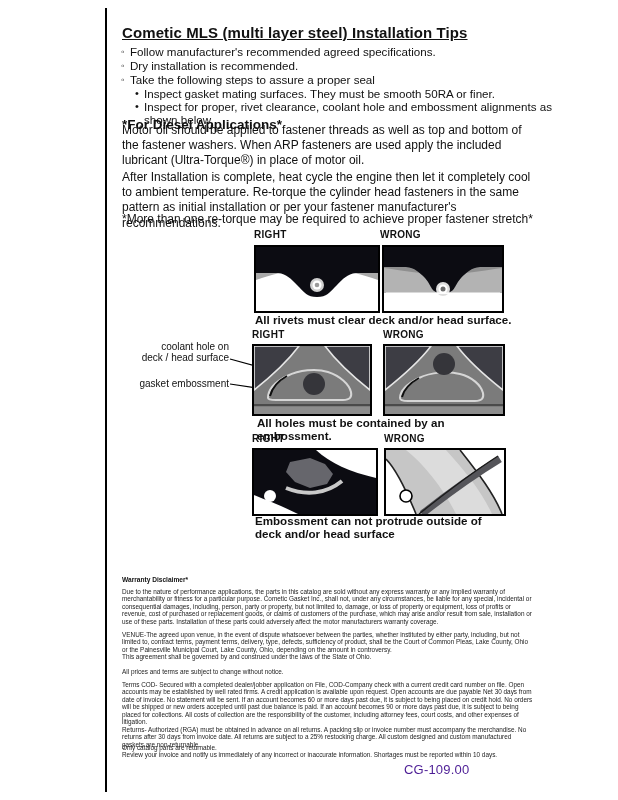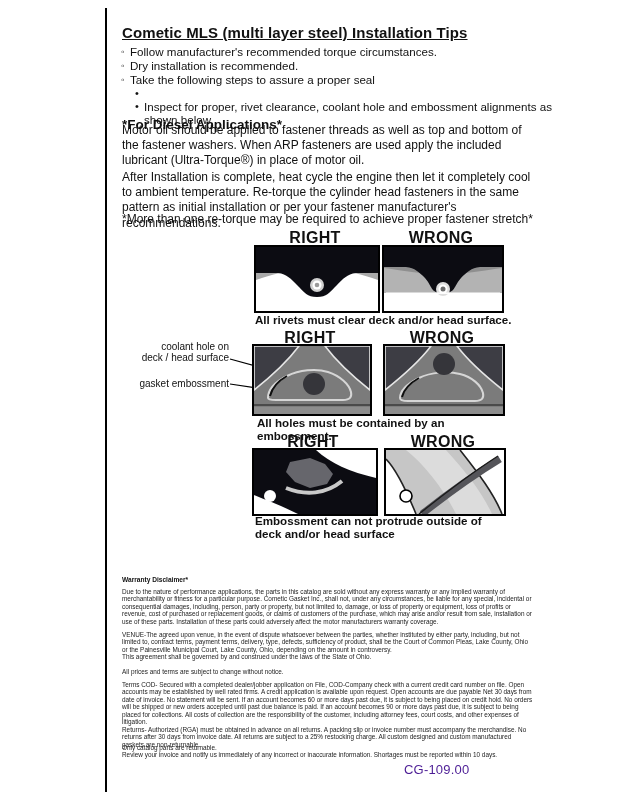--- a/index.html
+++ b/index.html
@@ -12,51 +12,52 @@
   #doc-title{
     left:105px;top:24px;width:420px;font-size:15px;font-weight:700;
     text-decoration:underline;letter-spacing:.1px;
   }
   .bullet-row{left:104px;width:430px;font-size:11.6px;line-height:13px;display:flex;}
   .bullet-row .marker{width:9px;flex:0 0 9px;font-size:10px;}
   .sub-row{left:118px;width:420px;font-size:11.6px;line-height:13px;display:flex;}
   .sub-row .marker{width:9px;flex:0 0 9px;font-size:11px;}
   #diesel-heading{left:105px;top:117px;font-size:13.5px;font-weight:700;}
   .para{left:105px;width:412px;font-size:12px;line-height:15.2px;}
-  .dlabel{width:122px;text-align:center;font-size:16px;font-weight:700;letter-spacing:.3px;}
+  .dlabel{width:122px;text-align:left;font-size:10px;font-weight:700;letter-spacing:.3px;}
   .dbox{border:2px solid #000;background:#fff;line-height:0;}
   .caption{font-size:11.6px;line-height:13px;font-weight:bold;}
   .leader-label{font-size:10px;line-height:11px;text-align:right;white-space:pre-line;}
   .legal{left:105px;width:412px;font-size:6.4px;line-height:7.4px;color:#1c1c1c;white-space:pre-line;}
   #legal-heading{left:105px;top:576px;font-size:6.6px;font-weight:700;}
   #footer-code{left:387px;top:762px;font-size:13px;color:#4c1d95;letter-spacing:.2px;}
 </style>
 </head>
 <body>
 
 <div id="page">
 
   <div id="left-rule" class="abs"></div>
 
   <div id="doc-title" class="abs">Cometic MLS (multi layer steel) Installation Tips</div>
 
   <div class="abs bullet-row" style="top:45px">
     <span class="marker">◦</span>
-    <span>Follow manufacturer's recommended torque circumstances.</span>
+    <span>Follow manufacturer's recommended agreed specifications.</span>
   </div>
   <div class="abs bullet-row" style="top:59px">
     <span class="marker">◦</span>
     <span>Dry installation is recommended.</span>
   </div>
   <div class="abs bullet-row" style="top:73px">
     <span class="marker">◦</span>
     <span>Take the following steps to assure a proper seal</span>
   </div>
   <div class="abs sub-row" style="top:87px">
     <span class="marker">•</span>
+    <span>Inspect gasket mating surfaces.  They must be smooth 50RA or finer.</span>
   </div>
   <div class="abs sub-row" style="top:100px">
     <span class="marker">•</span>
     <span>Inspect for proper, rivet clearance, coolant hole and embossment alignments as shown below.</span>
   </div>
 
   <div id="diesel-heading" class="abs">*For Diesel Applications*</div>
   <div class="abs para" style="top:123px">Motor oil should be applied to fastener threads as well as top and bottom of the fastener washers. When ARP fasteners are used apply the included lubricant (Ultra-Torque®) in place of motor oil.</div>
   <div class="abs para" style="top:170px">After Installation is complete, heat cycle the engine then let it completely cool to ambient temperature. Re-torque the cylinder head fasteners in the same pattern as initial installation or per your fastener manufacturer's recommendations.</div>
   <div class="abs para" style="top:212px">*More than one re-torque may be required to achieve proper fastener stretch*</div>

